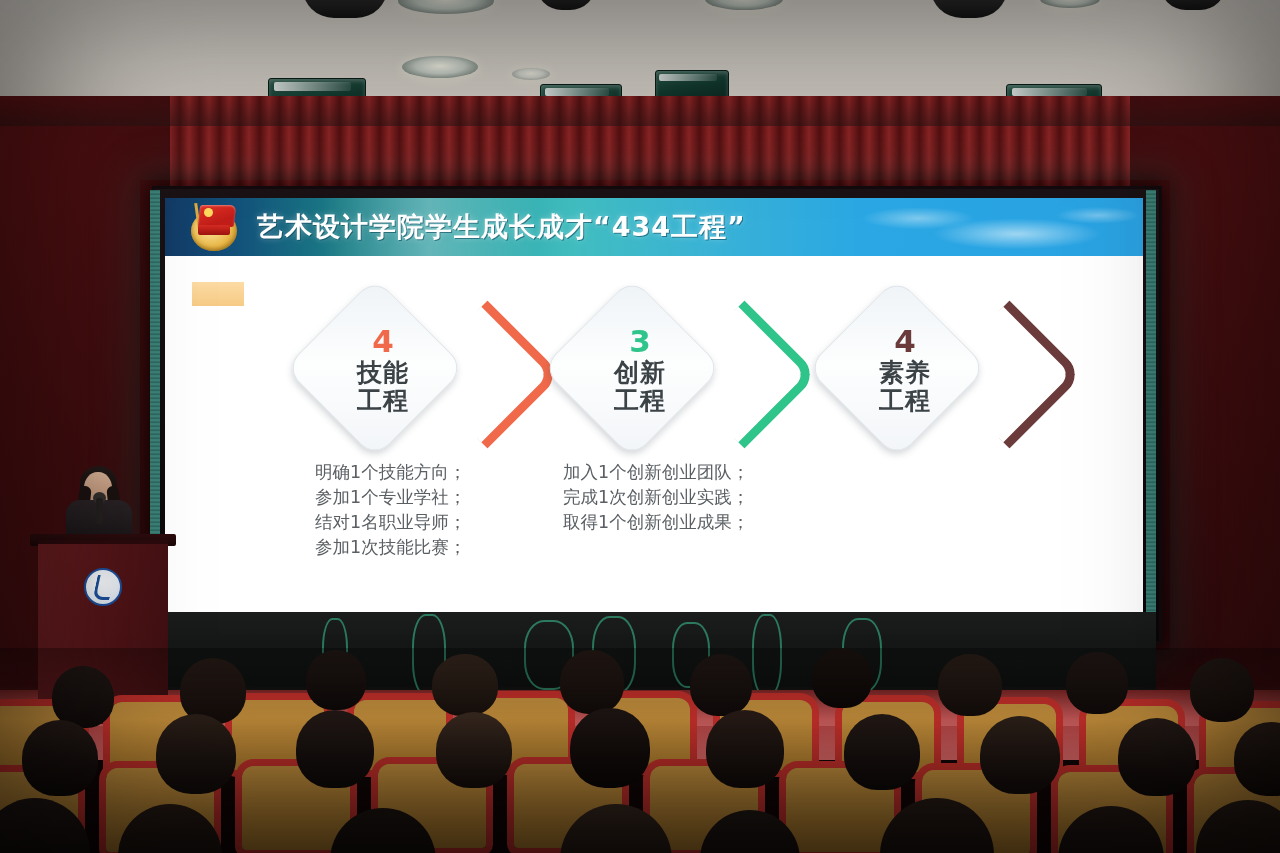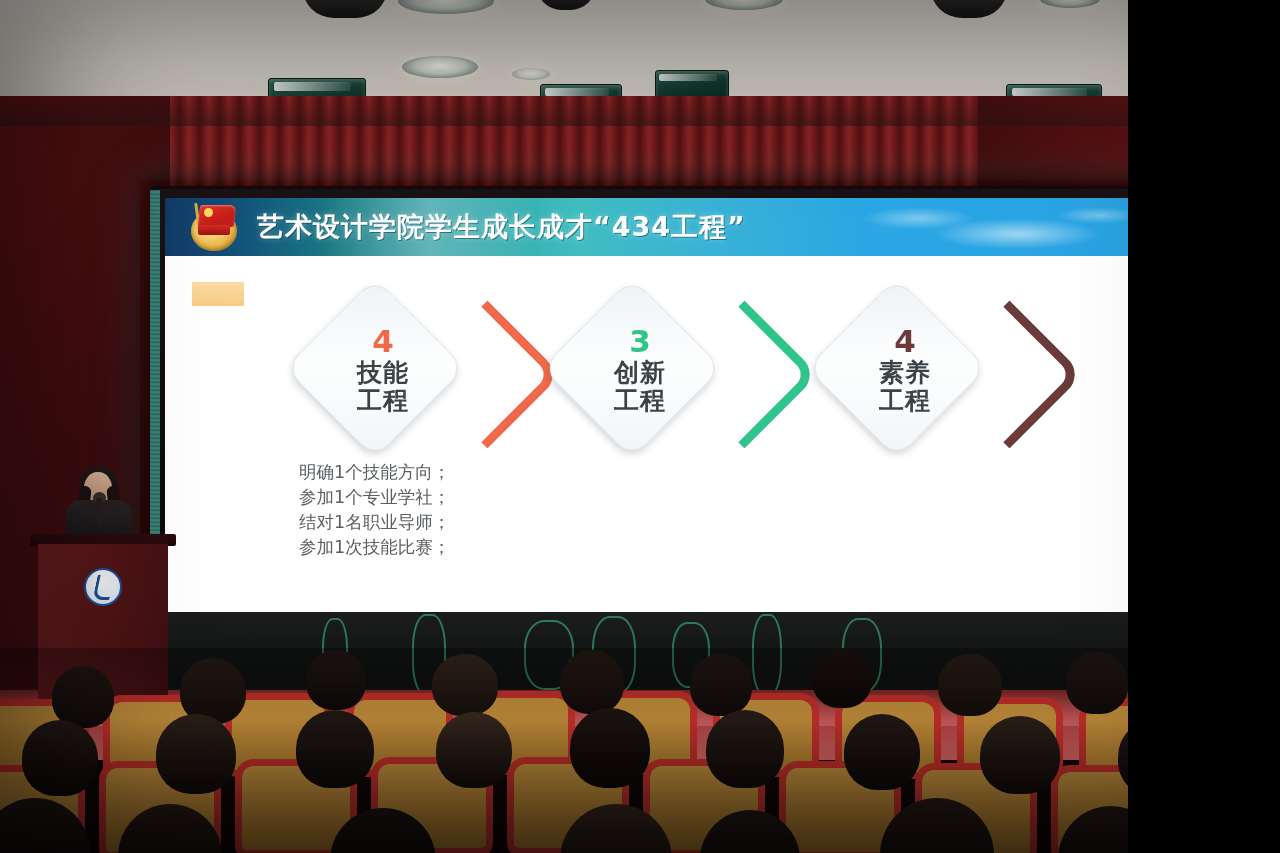--- a/index.html
+++ b/index.html
@@ -1,18 +1,18 @@
 <!DOCTYPE html>
 <html><head>
 <meta charset="utf-8">
 <style>
   html,body{margin:0;padding:0;background:#000;}
   body{width:1280px;height:853px;overflow:hidden;font-family:"Liberation Sans","DejaVu Sans",sans-serif;}
 
-  .stage{position:relative;width:1128px;height:853px;overflow:hidden;background:#120607;}
+  .stage{position:relative;width:1280px;height:853px;overflow:hidden;background:#120607;}
 
   
   .ceiling{position:absolute;left:0;top:0;width:1280px;height:120px;
     background:linear-gradient(180deg,#e9e4dd 0%,#ddd8d0 55%,#cfc9c0 100%);}
   .ceiling-shadow{position:absolute;left:0;top:96px;width:1280px;height:30px;
     background:linear-gradient(180deg,rgba(60,40,40,.0),rgba(40,20,20,.55));}
   .recessed{position:absolute;border-radius:50%;
     background:radial-gradient(ellipse at 50% 45%,#fffef0 0%,#cfd8cf 45%,#8f9a92 72%,#5e6b62 100%);
     box-shadow:0 0 10px 3px rgba(255,255,230,.35);}
   .ceilbox{position:absolute;background:linear-gradient(180deg,#3d3d3d 0%,#151515 100%);border-radius:3px;}
@@ -99,21 +99,21 @@
     border:1px solid #dfe5ea;border-radius:20px;transform:rotate(45deg);
     box-shadow:2px 3px 7px rgba(60,70,80,.22);}
   .card .inner{position:absolute;left:0;top:0;width:180px;height:160px;
     display:flex;flex-direction:column;align-items:center;justify-content:center;}
   .card .num{font-size:31px;font-weight:bold;line-height:1;color:var(--accent);
     font-family:"DejaVu Sans","Liberation Sans",sans-serif;margin-bottom:2px;}
   .card .lbl{font-size:25px;font-weight:bold;color:#3c4347;line-height:1.12;text-align:left;
     font-family:"DejaVu Sans","Liberation Sans",sans-serif;letter-spacing:1px;}
 
   
-  .cols{position:absolute;left:0;top:262px;width:978px;height:120px;}
+  .cols{position:absolute;left:16px;top:262px;width:978px;height:120px;}
   .col{position:absolute;font-size:17.5px;line-height:1.42;color:#5a5f63;
     font-family:"DejaVu Sans","Liberation Sans",sans-serif;white-space:pre-line;}
 
   
   .backdrop{position:absolute;left:152px;top:612px;width:1004px;height:86px;
     background:linear-gradient(180deg,#1b1d1c 0%,#121514 60%,#0b0d0c 100%);overflow:hidden;}
   .squig{position:absolute;border:2px solid rgba(60,200,150,.55);border-radius:40%;}
   .floor{position:absolute;left:0;top:690px;width:1280px;height:70px;
     background:linear-gradient(180deg,#7c2222 0%,#b14040 40%,#e06a6a 100%);}
   .floor-glow{position:absolute;left:0;top:686px;width:1280px;height:40px;
@@ -275,20 +275,23 @@
           </div>
         </div>
       </div>
     </div>
 
     <div class="cols">
       <div class="col" style="left:134px;top:0;">明确1个技能方向；
 参加1个专业学社；
 结对1名职业导师；
 参加1次技能比赛；</div>
+      <div class="col" style="left:382px;top:0;">加入1个创新创业团队；
+完成1次创新创业实践；
+取得1个创新创业成果；</div>
     </div>
 
   </div>
 
   <div class="backdrop">
     <div class="squig" style="left:170px;top:6px;width:22px;height:70px;"></div>
     <div class="squig" style="left:260px;top:2px;width:30px;height:78px;"></div>
     <div class="squig" style="left:372px;top:8px;width:46px;height:66px;"></div>
     <div class="squig" style="left:440px;top:4px;width:40px;height:74px;"></div>
     <div class="squig" style="left:520px;top:10px;width:34px;height:62px;"></div>

